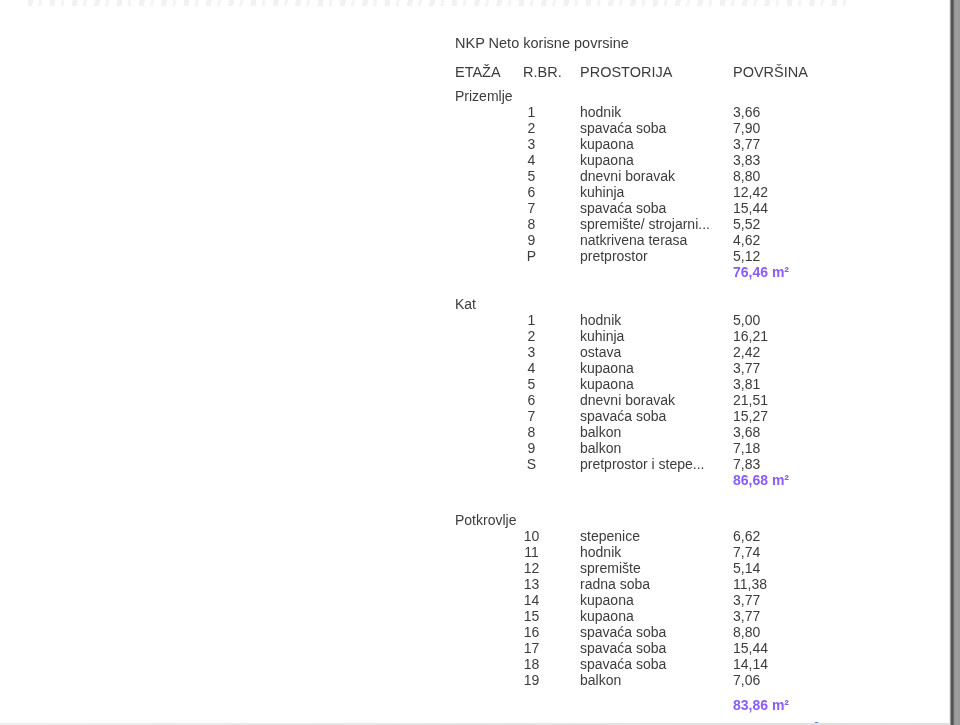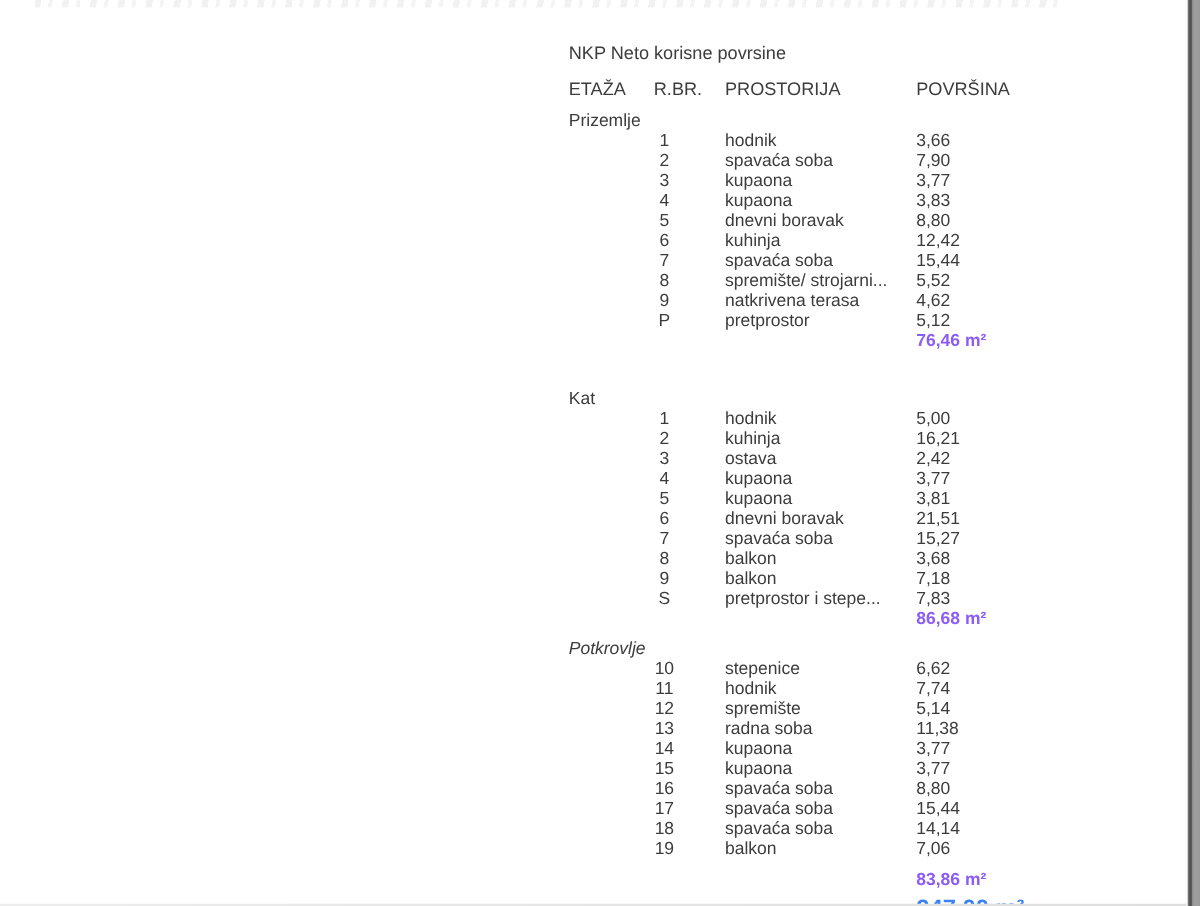--- a/index.html
+++ b/index.html
@@ -89,22 +89,22 @@
   .c-rbr .num {
     display: inline-block;
     min-width: 17px;
     text-align: center;
   }
   .section-label {
     height: 16px;
     line-height: 16px;
     white-space: nowrap;
   }
-  .section.s1 .section-label { margin-top: 30px; }
-  .section.s2 .section-label { margin-top: 8px; font-style: italic; }
+  .section.s1 .section-label { margin-top: 16px; }
+  .section.s2 .section-label { margin-top: 24px; }
   .row.subtotal .c-povrsina { font-weight: bold; color: #8b5cf6; }
   .section.s2 .row.subtotal { margin-top: 9px; }
   .total-row {
     margin-top: 5px;
     padding-left: 278px;
     height: 24px;
     line-height: 24px;
     font-size: 19px;
     font-weight: bold;
     color: #3b82f6;

